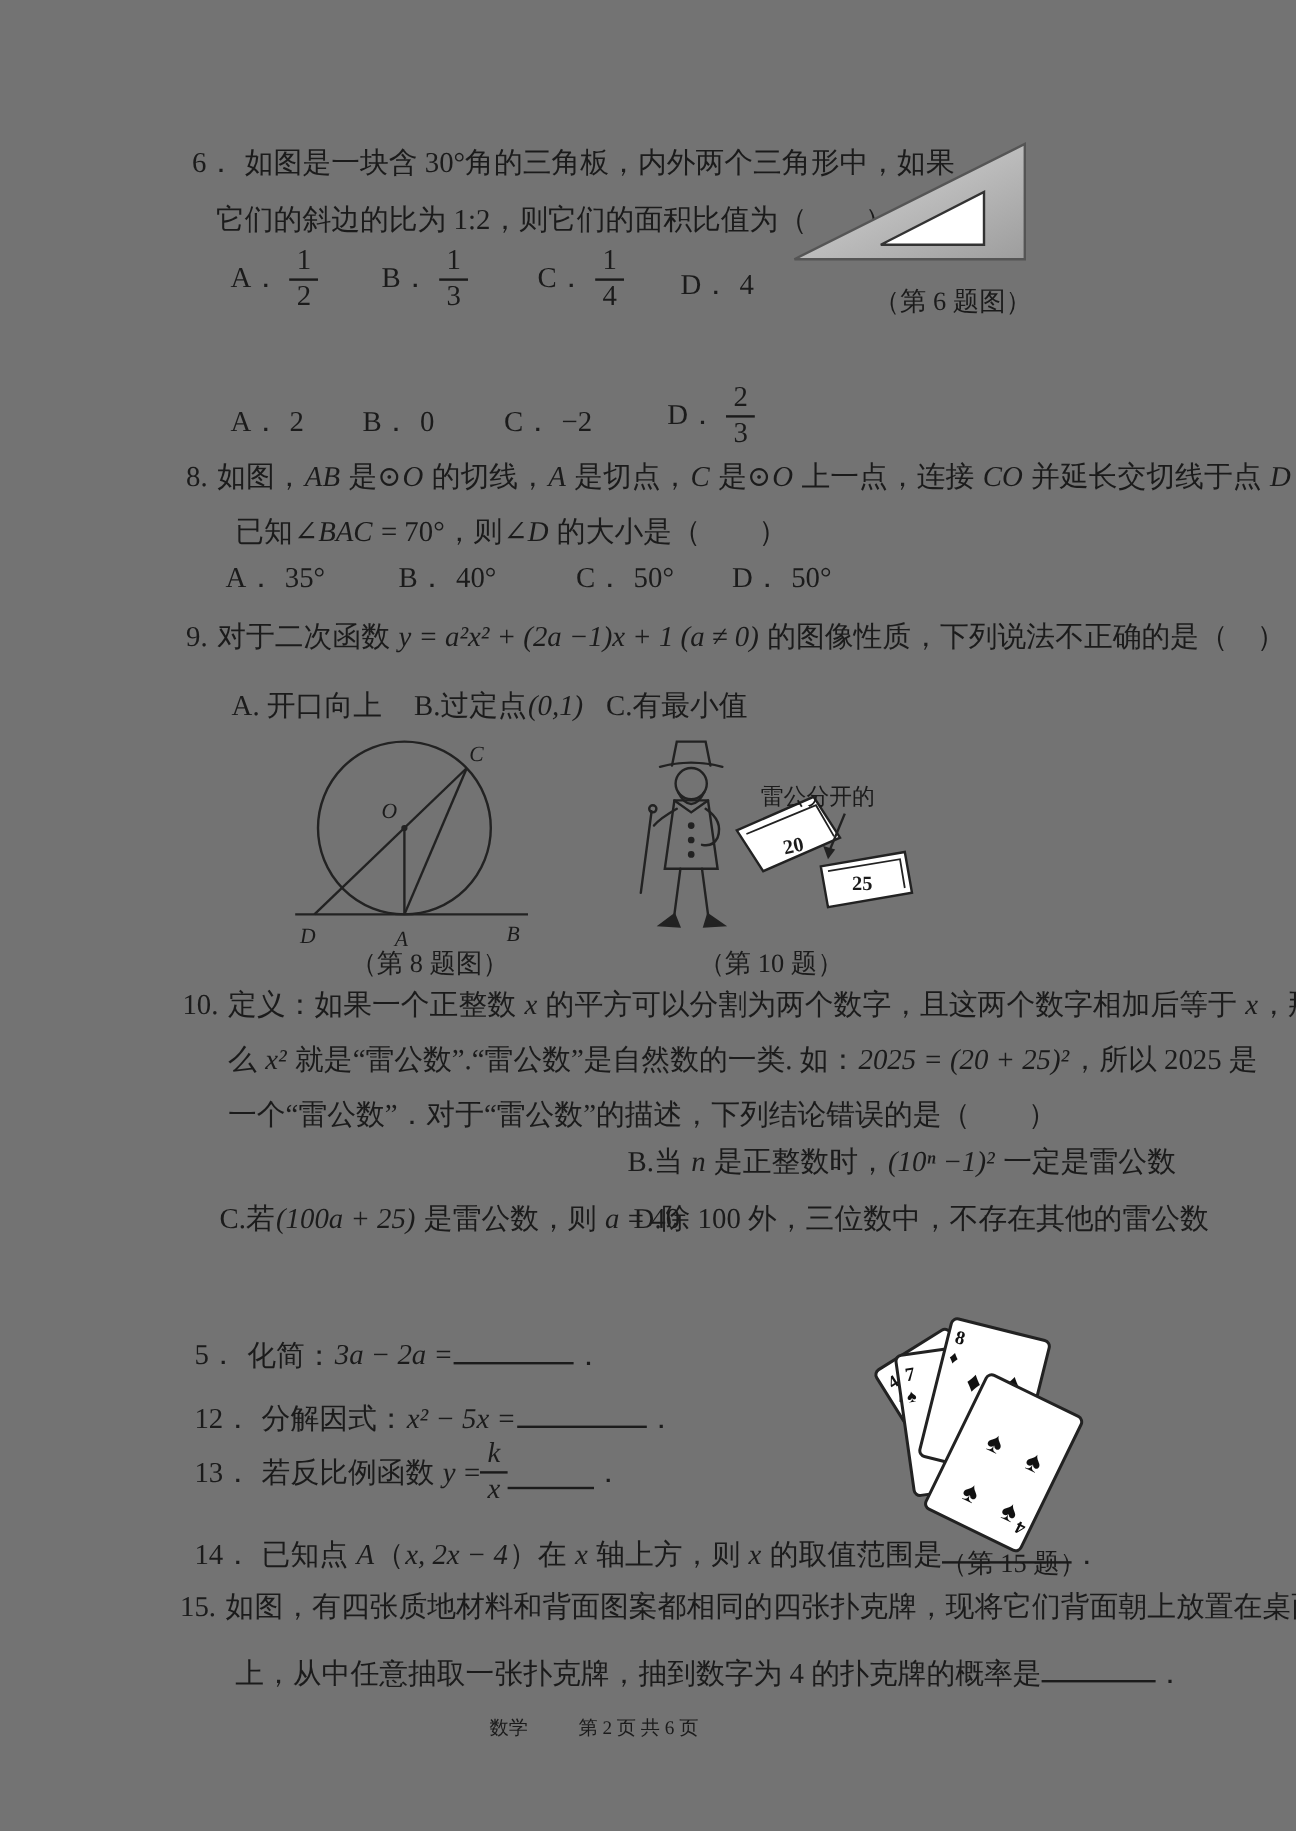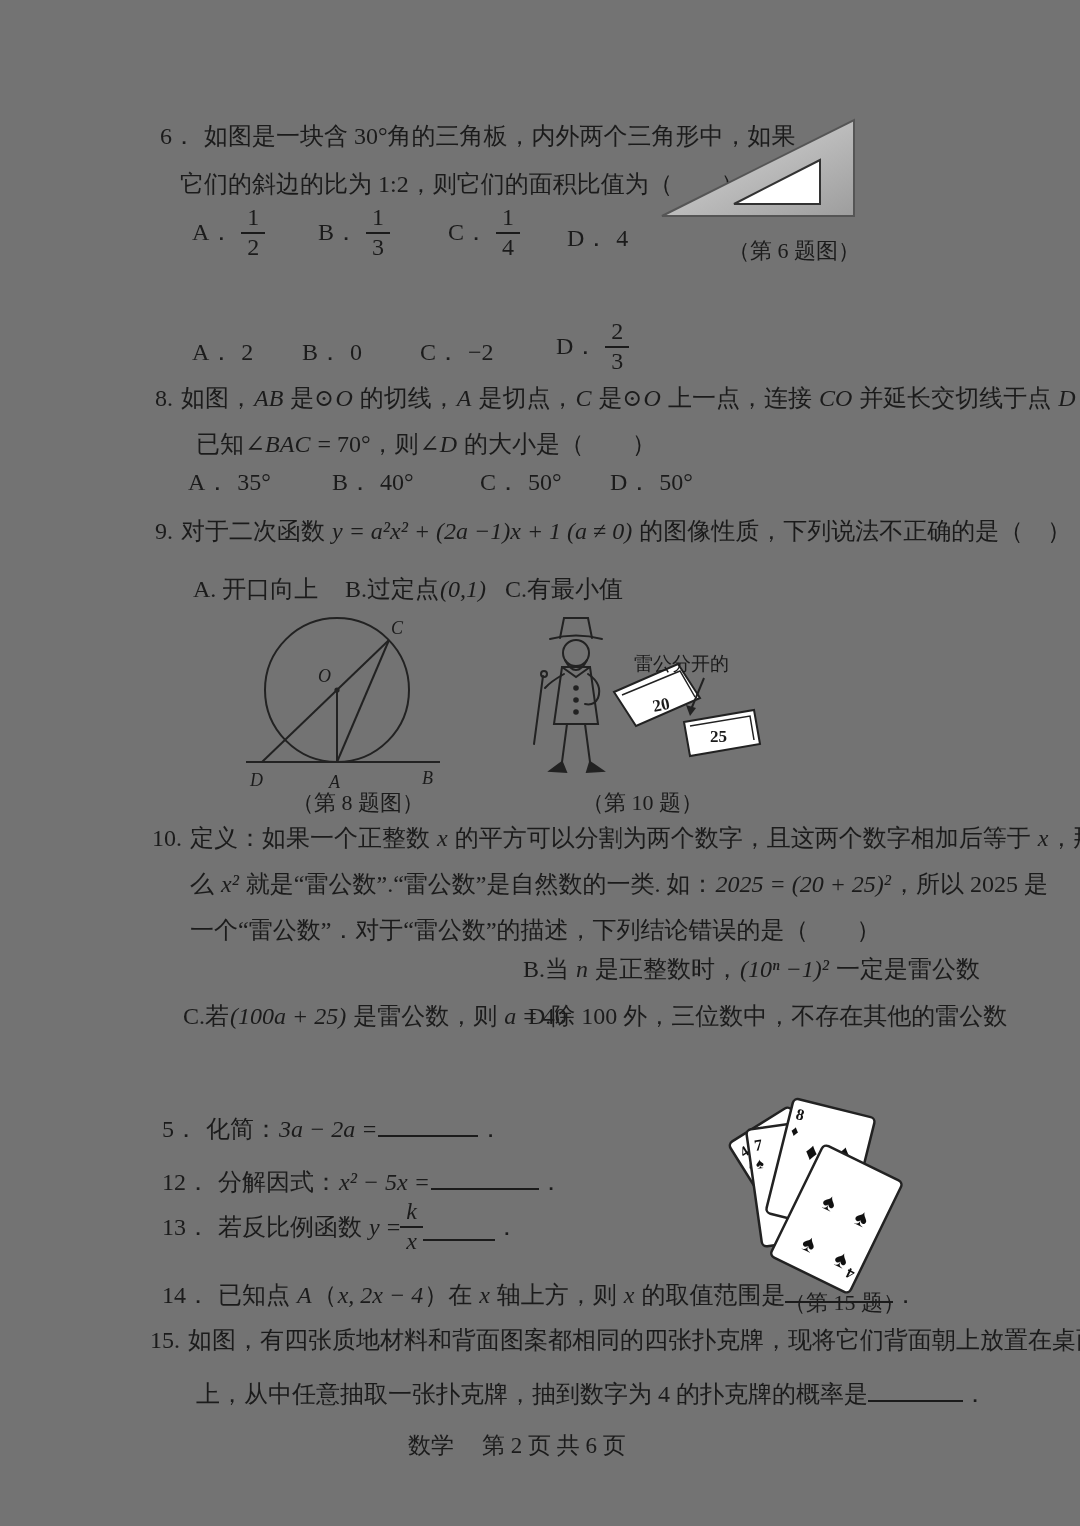--- a/index.html
+++ b/index.html
@@ -12,21 +12,21 @@
   .opt{display:inline-flex;align-items:center;}
   .optlab{margin-right:8px;}
   .frac{display:inline-flex;flex-direction:column;align-items:center;line-height:1.15;vertical-align:middle;}
   .frac .fn{border-bottom:2px solid #1b1b1b;padding:0 6px;}
   .frac .fd{padding:0 6px;}
   .frac.it{font-style:italic;}
   .blank{display:inline-block;height:1.05em;border-bottom:2px solid #1b1b1b;}
   .cap{position:absolute;font-size:22px;white-space:nowrap;}
   .secbold{font-weight:bold;}
   .secnote{font-size:22px;}
-  .footer-text{position:absolute;font-size:23px;white-space:nowrap;}
+  .footer-text{position:absolute;font-size:16px;white-space:nowrap;}
   svg.fig{position:absolute;overflow:visible;}
   svg text{font-family:"Liberation Serif","DejaVu Serif",serif;}
 </style>
 </head>
 <body>
 
 <div class="page">
 
   <div class="line" style="left:160px;top:120px">
     <span class="qno">6．</span><span><span>如图是一块含 30°角的三角板，内外两个三角形中，如果</span></span>

